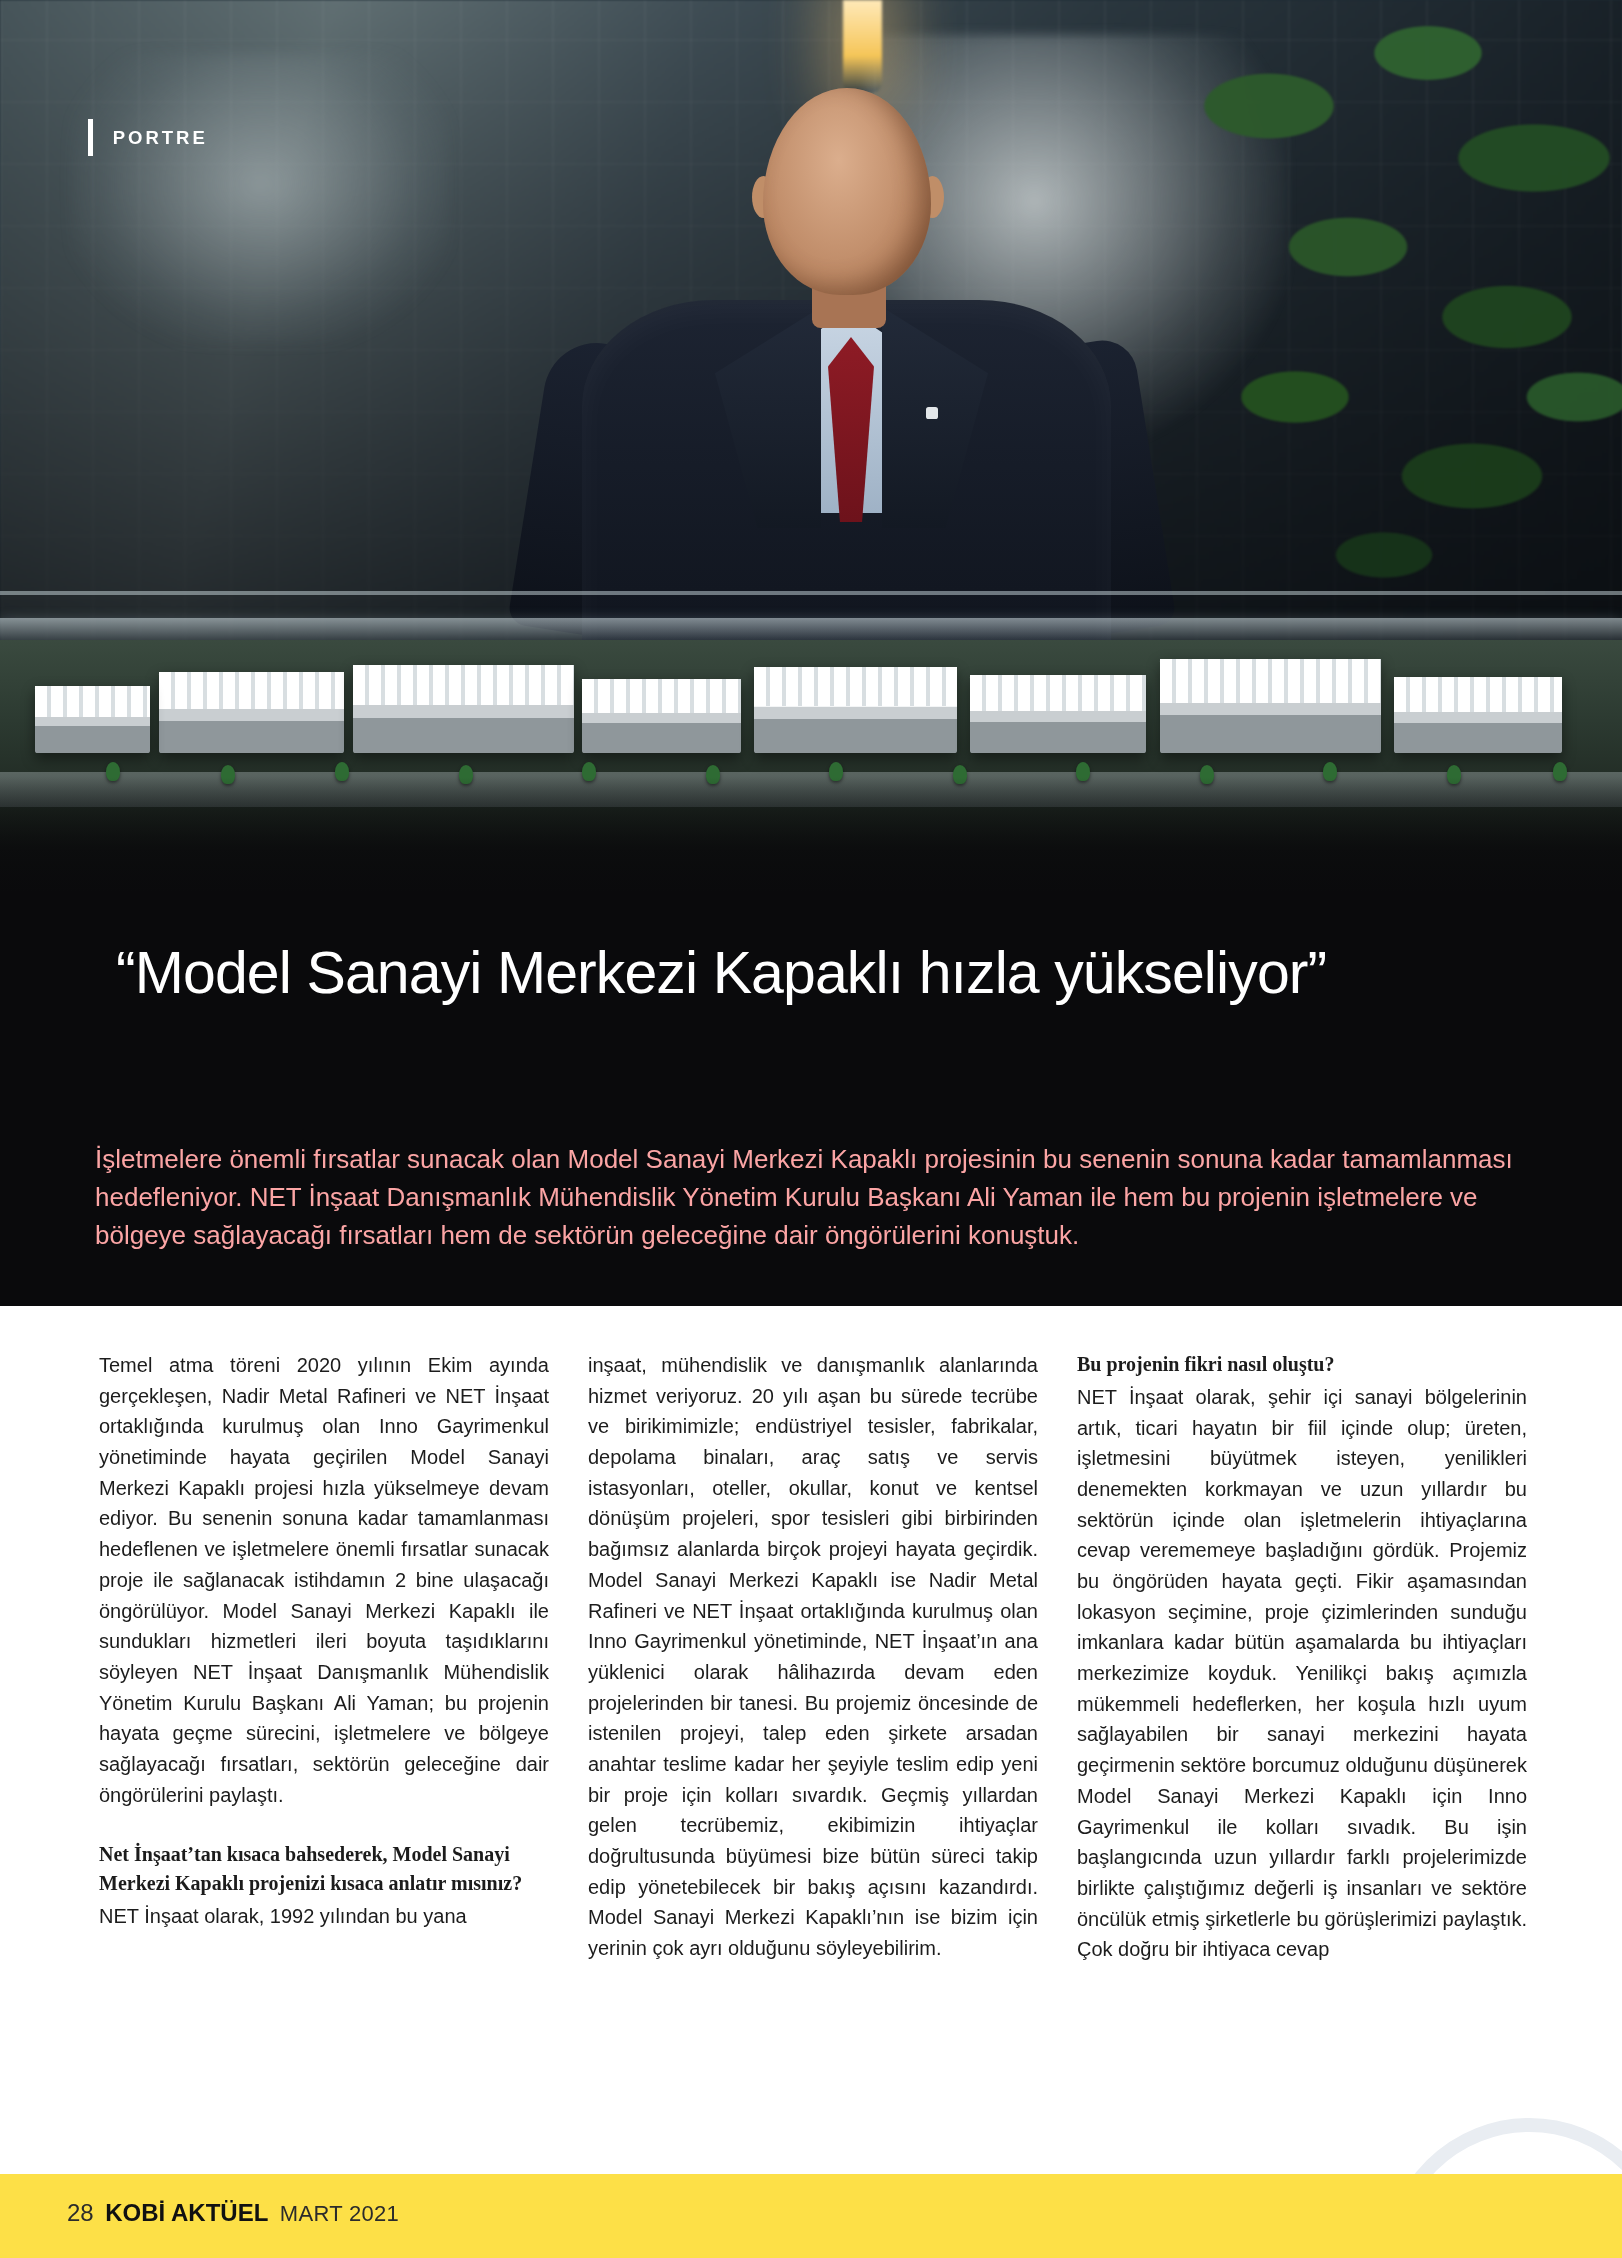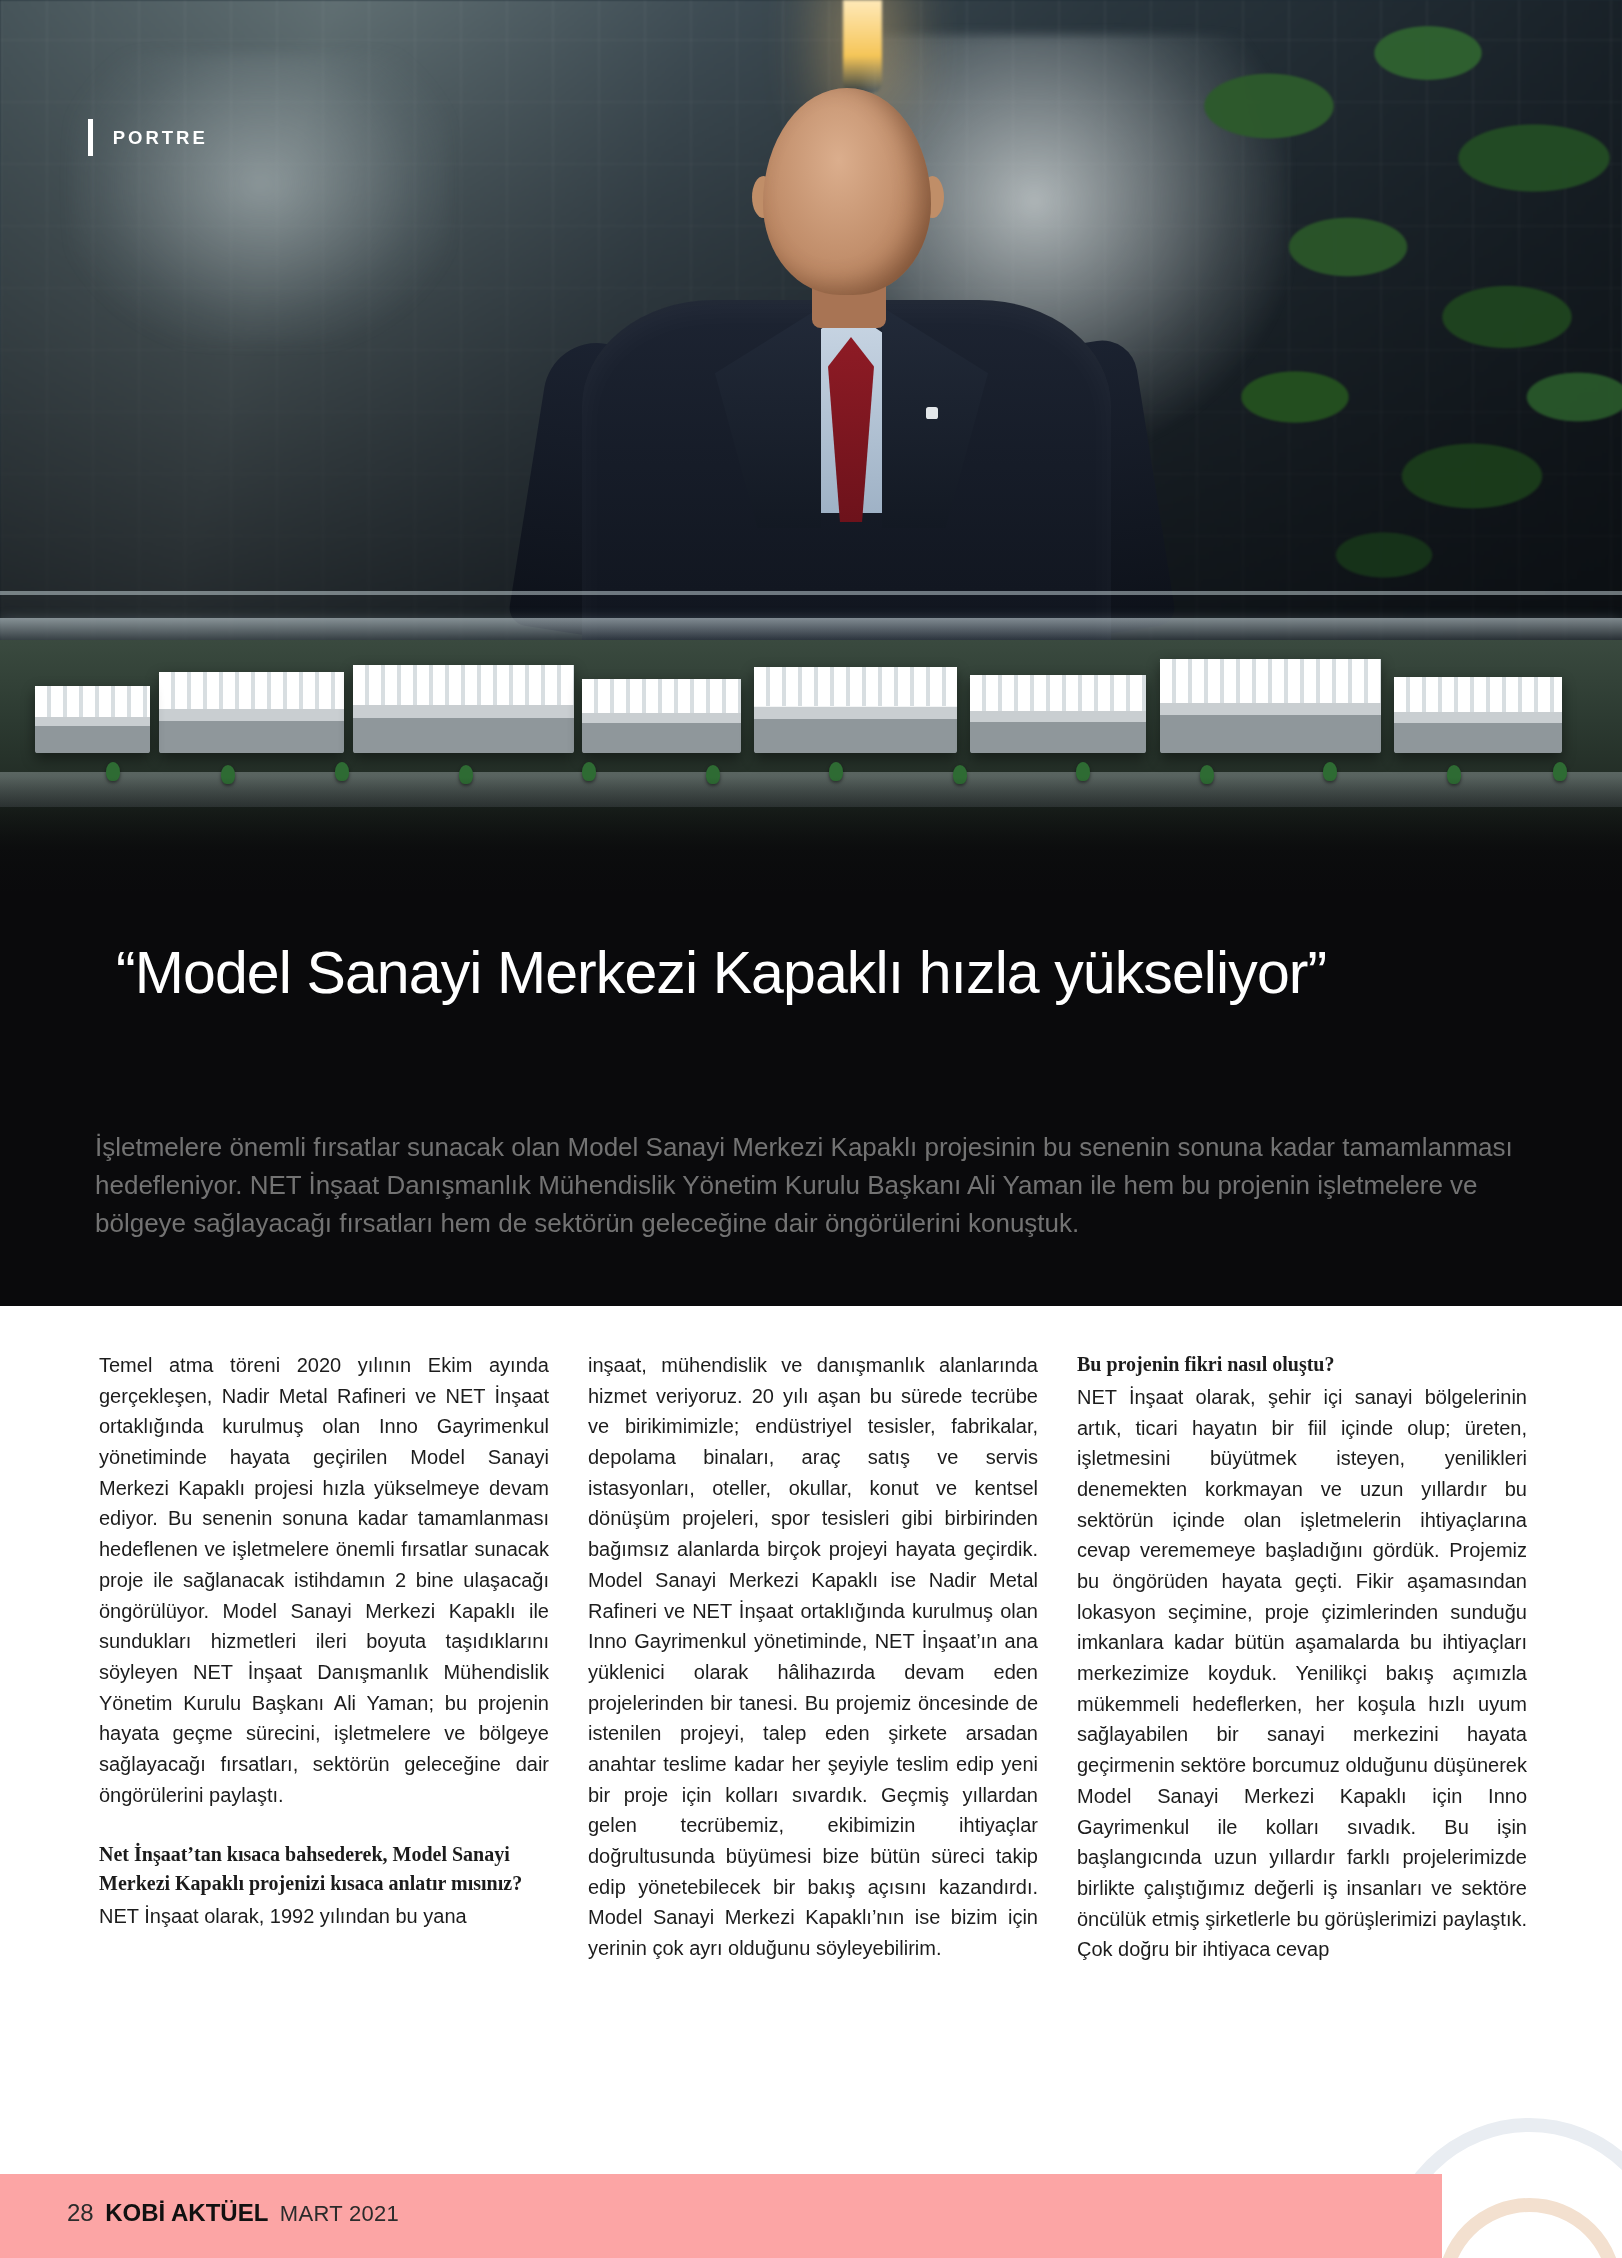--- a/index.html
+++ b/index.html
@@ -195,22 +195,22 @@
   .headline {
     position: absolute; left: 95px; top: 10.6px; width: 1464px;
     color: #ffffff;
     font-size: 59px;
     line-height: 1.10;
     font-weight: 400;
     letter-spacing: -0.9px;
     margin-left: 21px;
   }
   .deck {
-    position: absolute; left: 95px; top: 212px; width: 1447px;
-    color: #737373;
+    position: absolute; left: 95px; top: 224px; width: 1447px;
+    color: #fca5a5;
     font-size: 26px;
     line-height: 1.46;
     font-weight: 400;
   }
 
   
   .body-area {
     position: absolute; left: 0; top: 1306px; width: 1622px; height: 953px;
     background: #ffffff;
   }
@@ -235,22 +235,22 @@
     font-weight: 700;
     color: #121212;
     text-align: left !important;
     line-height: 1.42 !important;
     font-family: Liberation Serif, serif;
   }
   .after-head { margin-top: 3.5px !important; }
 
   
   .footer {
-    position: absolute; left: 0; bottom: 0; width: 1442px; height: 85px;
-    background: #fca5a5;
+    position: absolute; left: 0; bottom: 0; width: 1622px; height: 85px;
+    background: #fde047;
   }
   .folio {
     position: absolute; left: 67px; bottom: 32px;
     display: flex; align-items: baseline; gap: 11.5px;
     color: #2b2b2b;
     font-size: 22px;
   }
   .folio .num { font-size: 24px; }
   .folio .mag { font-weight: 700; font-size: 24px; color: #111; }
   .folio .date { letter-spacing: 0.3px; }

